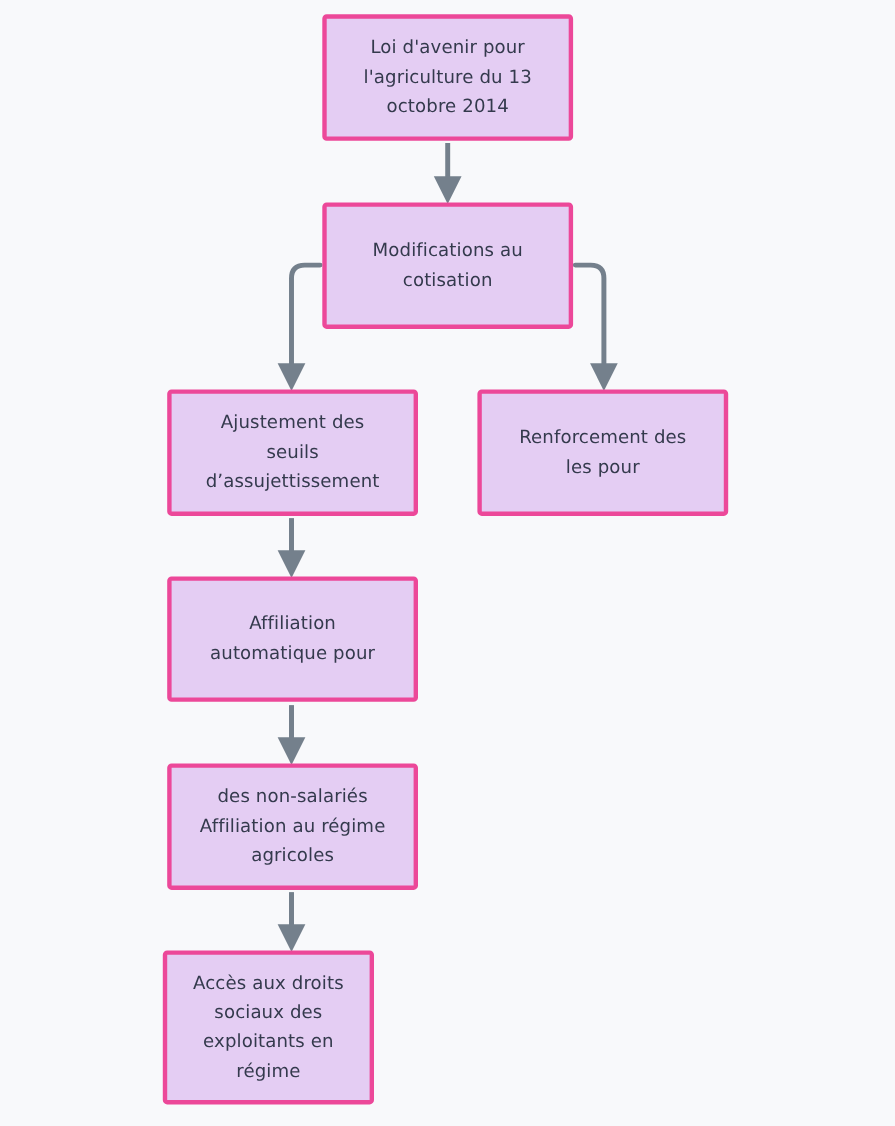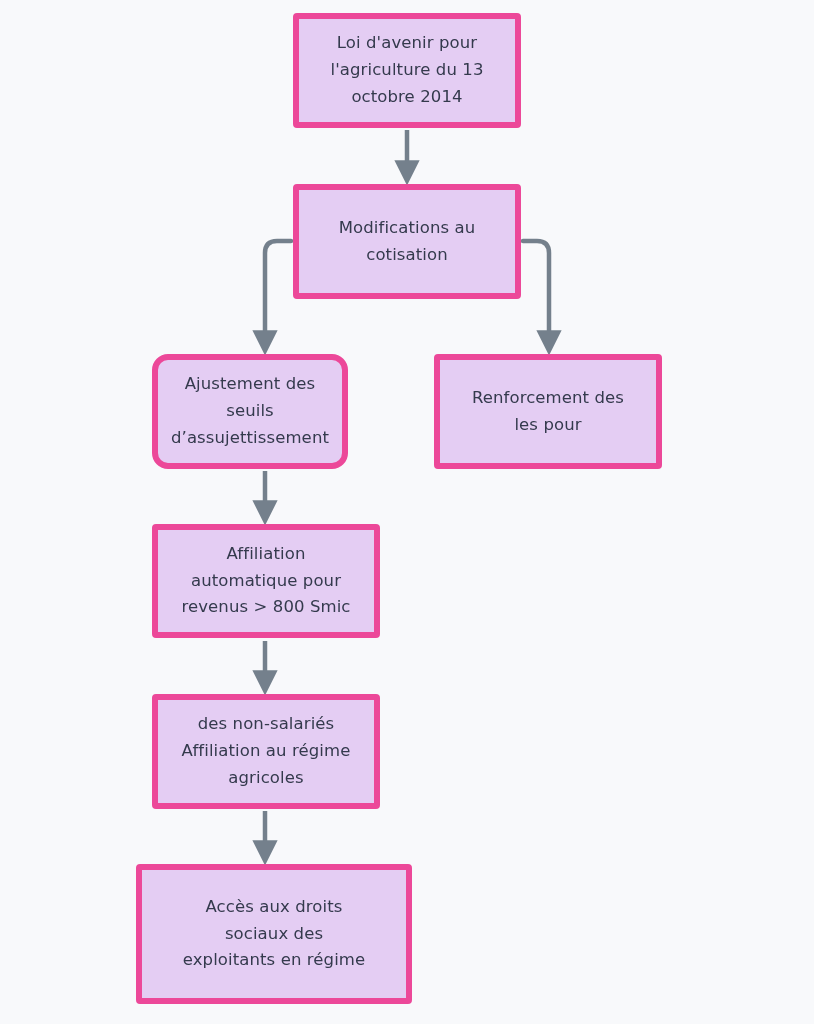--- a/index.html
+++ b/index.html
@@ -23,44 +23,44 @@
     top: 0;
     left: 0;
     width: 814px;
     height: 1024px;
     pointer-events: none;
   }
   .node {
     position: absolute;
     box-sizing: border-box;
     background: #e4cdf3;
-    border: 6px solid #ec4899;
+    border: 4px solid #ec4899;
     border-radius: 4px;
     display: flex;
     align-items: center;
     justify-content: center;
     text-align: center;
     color: #343a4d;
     font-size: 16.5px;
     line-height: 1.62;
     letter-spacing: 0.1px;
     padding: 4px 10px;
   }
   .node span {
     display: block;
     width: 100%;
   }
   
   #node-loi        { left: 293px; top: 13px;  width: 228px; height: 115px; }
   #node-modif      { left: 293px; top: 184px; width: 228px; height: 115px; align-items: center; }
-  #node-ajust      { left: 152px; top: 354px; width: 196px; height: 115px; border-radius: 16px; }
+  #node-ajust      { left: 152px; top: 354px; width: 228px; height: 115px; }
   #node-renfort    { left: 434px; top: 354px; width: 228px; height: 115px; }
   #node-affauto    { left: 152px; top: 524px; width: 228px; height: 114px; }
   #node-affregime  { left: 152px; top: 694px; width: 228px; height: 115px; }
-  #node-acces      { left: 136px; top: 864px; width: 276px; height: 140px; justify-content: flex-end; }
+  #node-acces      { left: 148px; top: 864px; width: 192px; height: 140px; justify-content: flex-end; }
 </style>
 </head>
 <body>
 
 <div id="flowchart">
 
   <svg class="svg-layer" viewBox="0 0 814 1024" width="814" height="1024" xmlns="http://www.w3.org/2000/svg">
     <defs>
       <marker id="arrowhead" markerWidth="7" markerHeight="7" refX="2.6" refY="3.2" orient="auto" markerUnits="strokeWidth">
         <path d="M0,0.4 L5.6,3.2 L0,6.0 z" fill="#74808c"></path>
@@ -119,21 +119,20 @@
     <span>
       <span>Renforcement des</span>
       <span>les pour</span>
     </span>
   </div>
 
   <div class="node" id="node-affauto">
     <span>
       <span>Affiliation</span>
       <span>automatique pour</span>
-      <span>revenus &gt; 800 Smic</span>
     </span>
   </div>
 
   <div class="node" id="node-affregime">
     <span>
       <span>des non-salariés</span>
       <span>Affiliation au régime</span>
       <span>agricoles</span>
     </span>
   </div>

